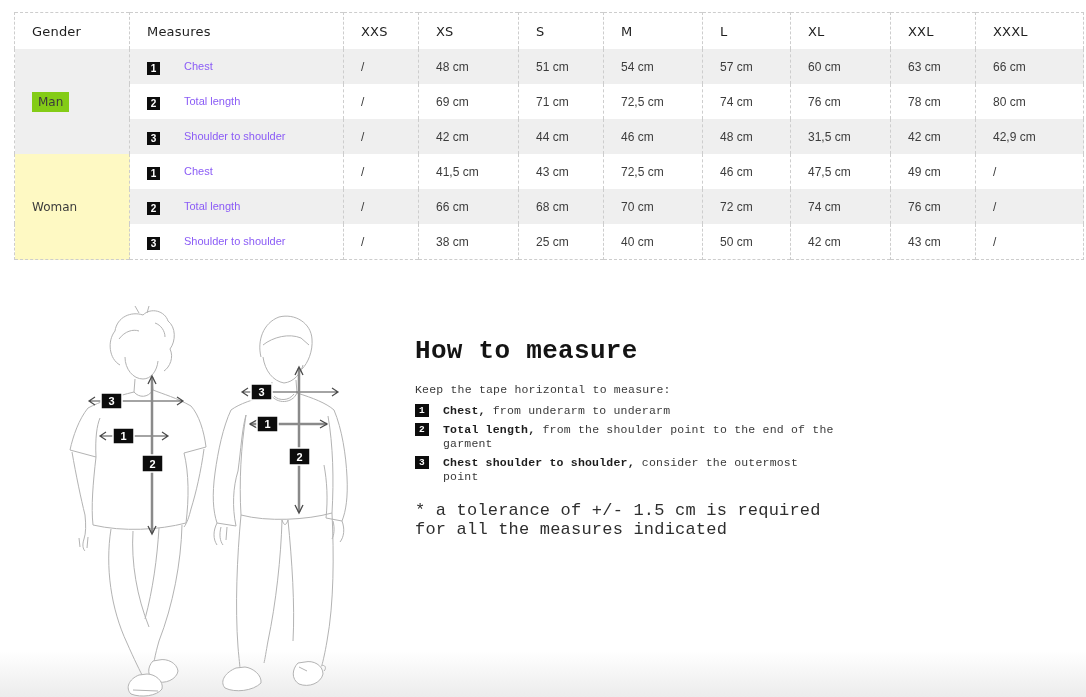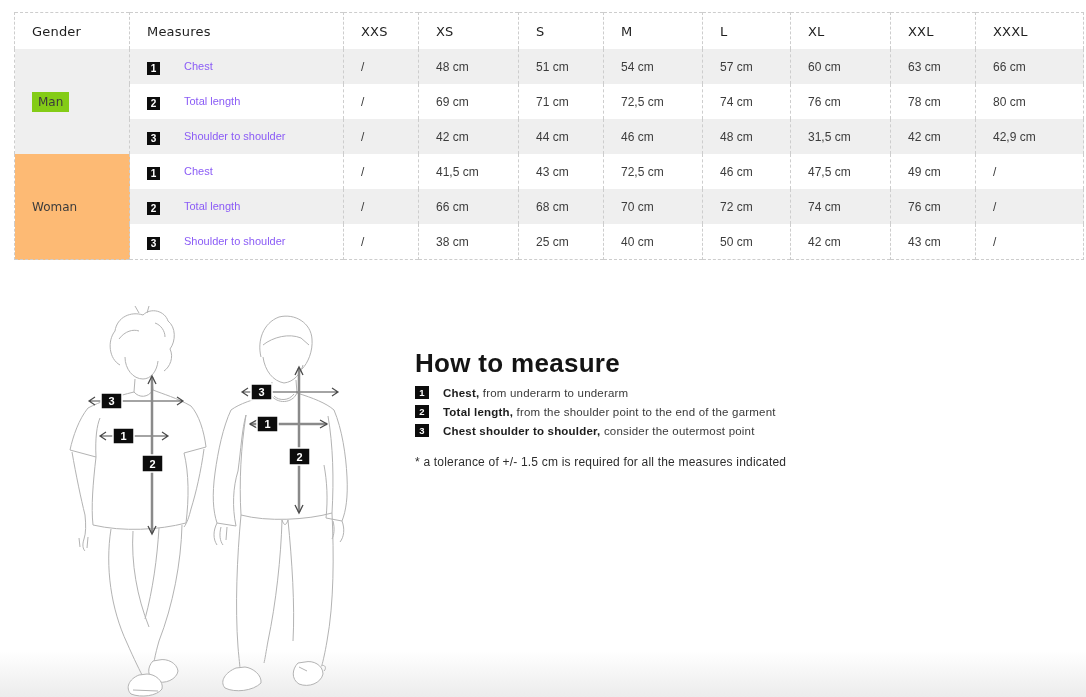--- a/index.html
+++ b/index.html
@@ -9,47 +9,47 @@
   
   .size-table{position:absolute;left:14px;top:12px;width:1069px;
               border-collapse:collapse;table-layout:fixed;
               border:1px dashed #cdcdcd;}
   .size-table th{height:36px;font-family:"DejaVu Sans",sans-serif;font-size:13px;
                  font-weight:500;text-align:left;padding:0 4px 0 17px;color:#1e1e1e;
                  border-left:1px dashed #cdcdcd;letter-spacing:.2px;background:#fff;}
   .size-table td{height:35px;font-size:12px;color:#3c3c3c;padding:0 4px 0 17px;
                  border-left:1px dashed #cdcdcd;vertical-align:middle;}
   .size-table tr.shaded{background:#efefef;}
-  .gender-cell{background:#fdba74;font-family:"DejaVu Sans",sans-serif;font-size:13px;color:#1e1e1e;}
+  .gender-cell{background:#fef9c3;font-family:"DejaVu Sans",sans-serif;font-size:13px;color:#1e1e1e;}
   .gender-cell.shaded-cell{background:#efefef;}
   .gender-label.hl{background:#84cc16;padding:3px 6px;}
   .mbadge{display:inline-flex;width:13px;height:13px;background:#0c0c0c;color:#fff;
           font-size:10px;font-weight:700;align-items:center;justify-content:center;
           margin-right:6px;vertical-align:-2px;}
   .mlabel{font-size:11px;color:#8b5cf6;margin-left:18px;}
 
   
   .figures{position:absolute;left:55px;top:305px;width:320px;height:392px;z-index:2;}
   .figures path,.figures line{vector-effect:non-scaling-stroke;}
 
   
-  .howto{position:absolute;left:415px;top:348px;width:420px;
-         font-family:Liberation Sans, sans-serif;color:#3a3a3a;}
+  .howto{position:absolute;left:415px;top:336px;width:420px;
+         font-family:Liberation Mono, monospace;color:#3a3a3a;}
   .howto-title{margin:0;font-size:26px;line-height:30px;font-weight:700;
                color:#141414;letter-spacing:.3px;}
   .howto-intro{margin-top:30px;width:348px;font-size:11.5px;line-height:17px;letter-spacing:.2px;}
   .howto-instruction{margin-top:17px;font-size:11.5px;letter-spacing:.2px;}
   .steps{margin-top:8px;}
   .step{display:flex;align-items:flex-start;margin-bottom:5px;font-size:11.5px;
         line-height:14px;letter-spacing:.2px;}
   .sbadge{flex:0 0 auto;width:14px;height:13px;background:#0c0c0c;color:#fff;font-size:9.5px;
           font-weight:700;display:inline-flex;align-items:center;justify-content:center;
           margin-right:14px;margin-top:0;}
   .stext b{color:#1c1c1c;}
-  .howto-note{margin-top:17px;font-size:12px;letter-spacing:.2px;color:#2e2e2e;}
+  .howto-note{margin-top:17px;font-size:17px;letter-spacing:.2px;color:#2e2e2e;}
 
   
   .bottom-band{position:absolute;left:0;right:0;bottom:0;height:46px;z-index:1;
                background:linear-gradient(to bottom,#ffffff 0%,#ececec 100%);}
 </style>
 </head>
 <body>
 
 <div class="page">
 
@@ -248,20 +248,21 @@
       </g>
       <g>
         <rect x="234" y="143" width="21" height="17" fill="#0c0c0c" stroke="#fff" stroke-width="1.5"></rect>
         <text x="244.5" y="156" fill="#fff">2</text>
       </g>
     </g>
   </svg>
 
   <div class="howto">
     <h1 class="howto-title">How to measure</h1>
+    <div class="howto-instruction">Keep the tape horizontal to measure:</div>
     <div class="steps" id="steps">
         <div class="step">
           <span class="sbadge">1</span>
           <span class="stext"><b>Chest,</b> <span>from underarm to underarm</span></span>
         </div>
         <div class="step">
           <span class="sbadge">2</span>
           <span class="stext"><b>Total length,</b> <span>from the shoulder point to the end of the garment</span></span>
         </div>
         <div class="step">

